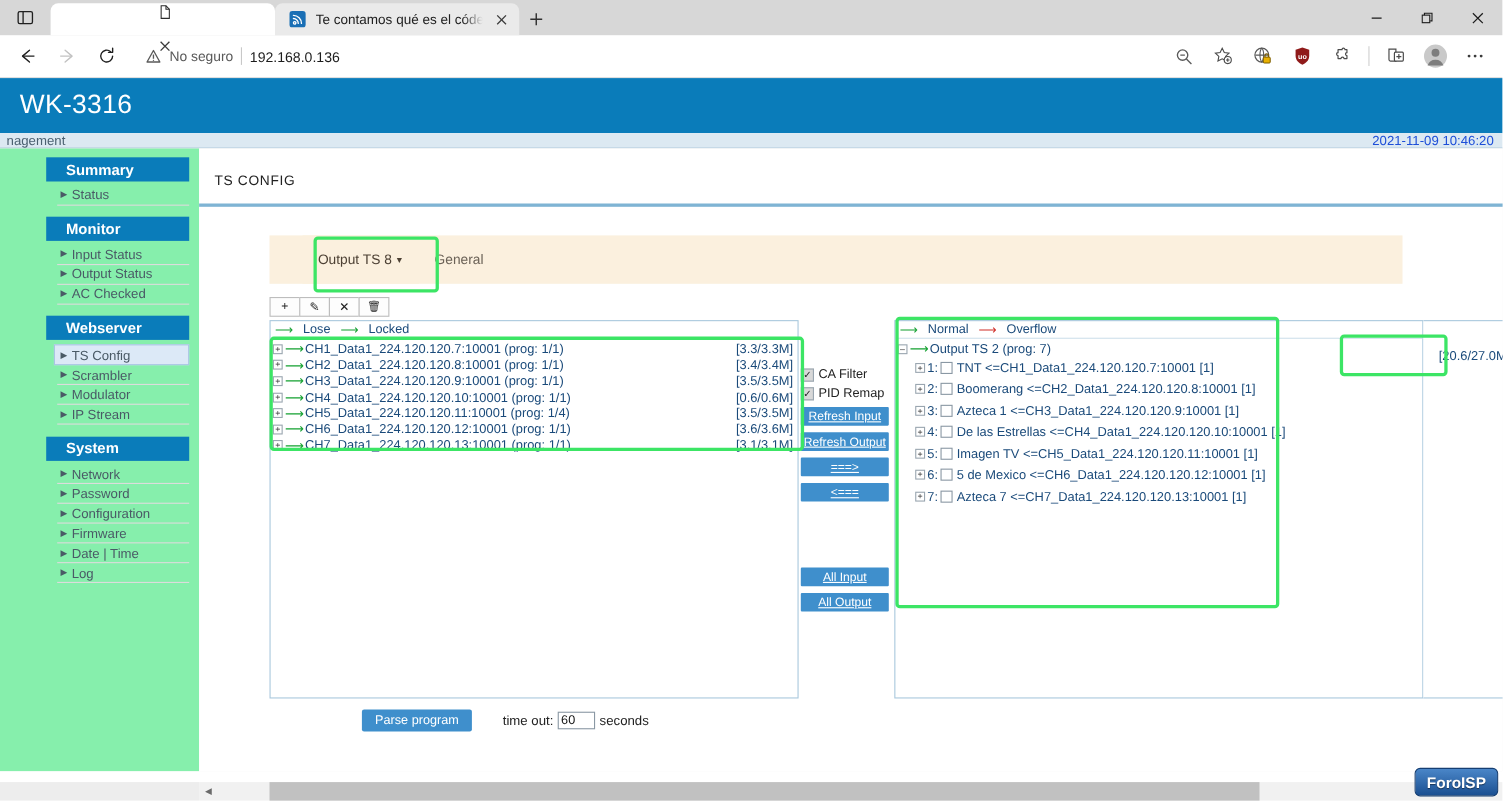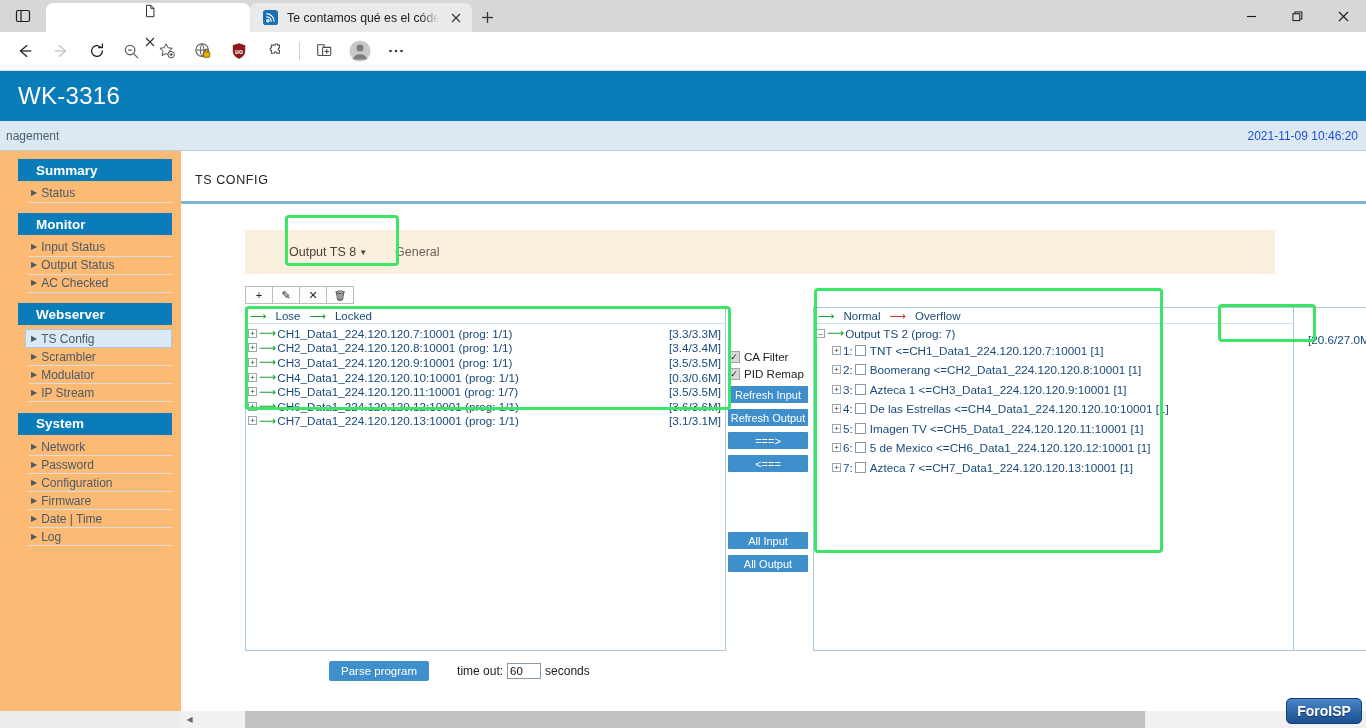--- a/index.html
+++ b/index.html
@@ -59,31 +59,31 @@
   .tool-sep { width:1px; height:18px; background:#d0d0d0; margin:0 3px;}
 
   
   .app { width: 1366px; height: 657px; position: relative; background: #fff; }
   .app-header {
     height: 50px; background: #0a7cba; display: flex; align-items: center;
     padding-left: 18px;
   }
   .app-title { color: #ffffff; font-size: 24px; letter-spacing: 0.3px; }
   .app-subbar {
-    height: 30px; background: #dce9f2; display: flex; align-items: center;
+    height: 14px; background: #dce9f2; display: flex; align-items: center;
     justify-content: space-between; padding: 0 8px 0 6px;
     border-bottom: 1px solid #b8cfe0;
   }
   .subbar-left { font-size: 12px; color: #4a6070; }
   .subbar-right { font-size: 12px; color: #1d4ed8; }
 
   .app-body { display: flex; height: 566px; background:#ededed; }
 
   
-  .sidebar { width: 181px; background: #fdba74; padding-top: 8px; flex: 0 0 181px; }
+  .sidebar { width: 181px; background: #86efac; padding-top: 8px; flex: 0 0 181px; padding-left: 24px; }
   .side-group-title {
     background: #0a7cba; color: #fff; font-size: 13.5px; font-weight: bold;
     height: 22px; display: flex; align-items: center; padding-left: 18px;
     margin: 0 9px 0 18px;
   }
   .side-items { padding: 4px 9px 10px 28px; }
   .side-item {
     height: 17.5px; display: flex; align-items: center; gap: 4px;
     border-bottom: 1px solid #dcdcdc; font-size: 12px; color: #4a5a66;
     padding-left: 3px; margin-bottom: 0.5px;
@@ -153,21 +153,21 @@
     padding-top: 43px; gap: 0;
   }
   .chk-line { display: flex; align-items: center; gap: 4px; font-size: 11.6px; color: #222; width: 80px; }
   .chkbox {
     width: 12px; height: 12px; border: 1px solid #9aa6b0; background: #d8d8d8;
     display:flex; align-items:center; justify-content:center; font-size: 9px; color:#222;
   }
   .mid-btn {
     width: 80px; height: 17px; background: #3f8fcc; color: #fff;
     font-size: 11px; display:flex; align-items:center; justify-content:center;
-    margin-top: 6px; border-radius: 1px;
+    margin-top: 6px; border-radius: 1px; text-decoration: underline;
   }
   .mid-spacer { height: 54px; }
 
   .out-panel {
     width: 481px; height: 344px; border: 1px solid #a9c8dd; background: #fff;
     position: relative; margin-left: 3px;
   }
   .out-panel-right {
     width: 240px; height: 344px; border: 1px solid #a9c8dd; border-left: none;
     background: #fff; position: relative;
@@ -300,20 +300,32 @@
         <line x1="3" y1="10" x2="15" y2="10" stroke="#c2c2c2" stroke-width="1.4"></line>
       </svg>
   </div>
   <div class="nav-btn">
     <svg width="18" height="18" viewBox="0 0 20 20">
         <path d="M16 10a6 6 0 11-2-4.5" fill="none" stroke="#1f1f1f" stroke-width="1.4" stroke-linecap="round"></path>
         <path d="M16 2v4.2h-4.2" fill="none" stroke="#1f1f1f" stroke-width="1.4" stroke-linecap="round" stroke-linejoin="round"></path>
       </svg>
   </div>
 
+  <div class="omnibox">
+    <span class="warn-icon">
+      <svg width="15" height="15" viewBox="0 0 16 16">
+          <path d="M8 2l6.2 11.2H1.8z" fill="none" stroke="#5a5a5a" stroke-width="1.3" stroke-linejoin="round"></path>
+          <line x1="8" y1="6" x2="8" y2="10" stroke="#5a5a5a" stroke-width="1.3"></line>
+          <circle cx="8" cy="11.6" r="0.7" fill="#5a5a5a"></circle>
+        </svg>
+    </span>
+    <span class="omni-insecure">No seguro</span>
+    <span class="omni-sep"></span>
+    <span class="omni-url">192.168.0.136</span>
+  </div>
 
   <div class="tool-icons">
     <div class="tool-icon">
       <svg width="17" height="17" viewBox="0 0 18 18">
           <circle cx="7.5" cy="7.5" r="5" fill="none" stroke="#5a5a5a" stroke-width="1.3"></circle>
           <line x1="11.2" y1="11.2" x2="16" y2="16" stroke="#5a5a5a" stroke-width="1.3"></line>
           <line x1="5.3" y1="7.5" x2="9.7" y2="7.5" stroke="#5a5a5a" stroke-width="1.3"></line>
         </svg>
     </div>
     <div class="tool-icon">
@@ -524,28 +536,28 @@
                   <span class="arrow-green">⟶</span>
                   <span class="row-name">CH3_Data1_224.120.120.9:10001 (prog: 1/1)</span>
                   <span class="row-bw">[3.5/3.5M]</span>
                 </div>
               </div>
               <div class="tree-row-wrap">
                 <div class="tree-row">
                   <span class="expander">+</span>
                   <span class="arrow-green">⟶</span>
                   <span class="row-name">CH4_Data1_224.120.120.10:10001 (prog: 1/1)</span>
-                  <span class="row-bw">[0.3/0.6M]</span>
+                  <span class="row-bw">[0.6/0.6M]</span>
                 </div>
               </div>
               <div class="tree-row-wrap">
                 <div class="tree-row">
                   <span class="expander">+</span>
                   <span class="arrow-green">⟶</span>
-                  <span class="row-name">CH5_Data1_224.120.120.11:10001 (prog: 1/7)</span>
+                  <span class="row-name">CH5_Data1_224.120.120.11:10001 (prog: 1/4)</span>
                   <span class="row-bw">[3.5/3.5M]</span>
                 </div>
               </div>
               <div class="tree-row-wrap">
                 <div class="tree-row">
                   <span class="expander">+</span>
                   <span class="arrow-green">⟶</span>
                   <span class="row-name">CH6_Data1_224.120.120.12:10001 (prog: 1/1)</span>
                   <span class="row-bw">[3.6/3.6M]</span>
                 </div>

